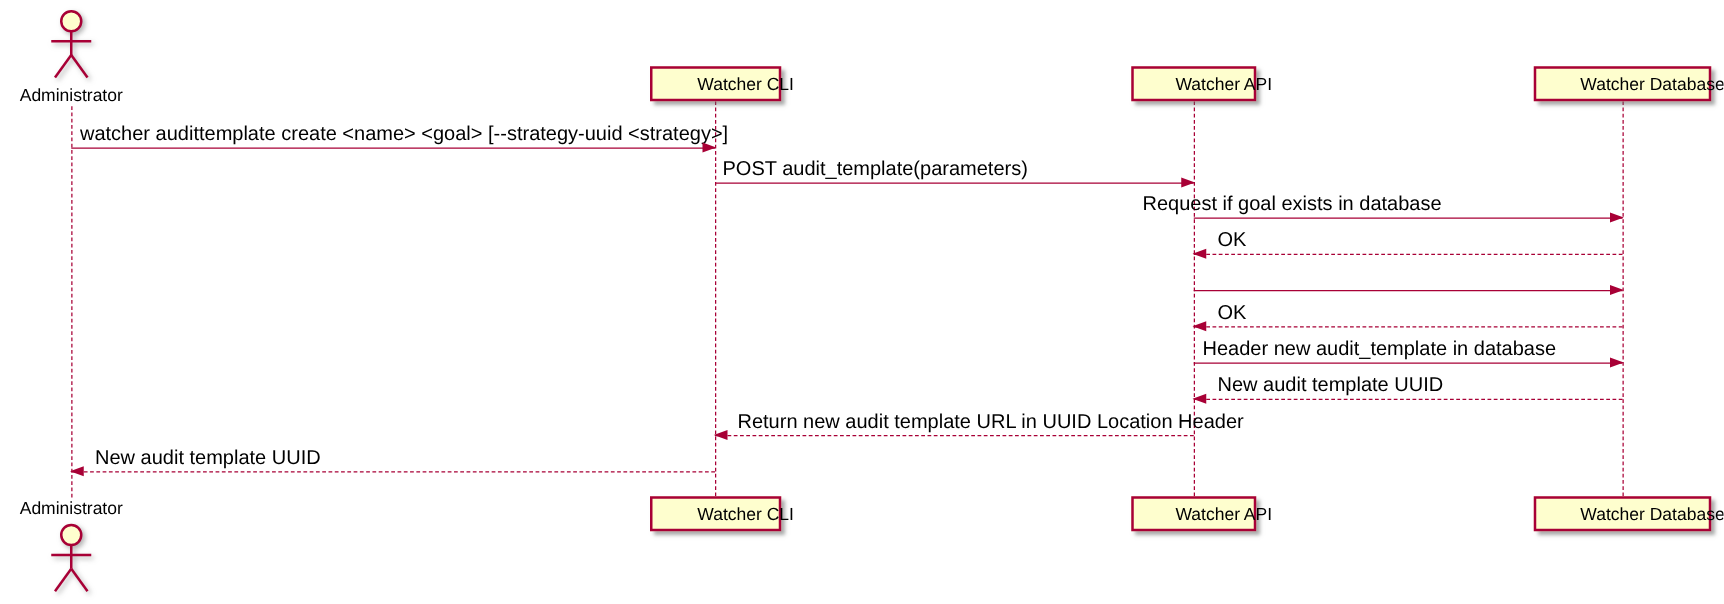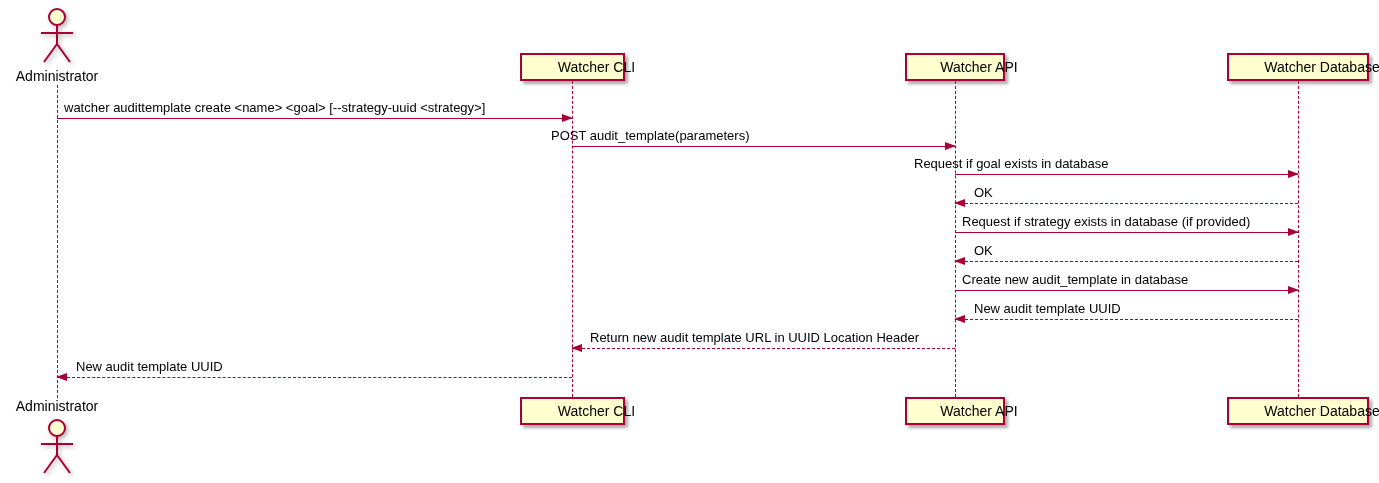--- a/index.html
+++ b/index.html
@@ -29,21 +29,21 @@
     font-size:14px;
     box-sizing:border-box;
     white-space:nowrap;
     padding-left:48px;
   }
   .actor-figure{filter:drop-shadow(2px 2px 2px rgba(100,100,100,0.5));}
   .actor-label{
     position:absolute;text-align:center;font-size:14px;white-space:nowrap;
   }
   .msg-label{
-    position:absolute;font-size:13px;white-space:nowrap;line-height:15px;
+    position:absolute;font-size:16px;white-space:nowrap;line-height:15px;
   }
   .msg-line{position:absolute;height:0;}
   .msg-line.solid{border-top:1px solid var(--accent);}
   .msg-line.dashed{border-top:1px dashed var(--accent);}
   .arrow{position:absolute;width:0;height:0;border-style:solid;}
   .arrow.right{
     right:-1px;top:-5px;
     border-width:4.5px 0 4.5px 11px;
     border-color:transparent transparent transparent var(--accent);
   }
@@ -74,46 +74,45 @@
 
   <div class="participant" style="left:520px;top:53px;width:105px">Watcher CLI</div>
   <div class="participant" style="left:905px;top:53px;width:100px">Watcher API</div>
   <div class="participant" style="left:1227px;top:53px;width:142px">Watcher Database</div>
 
   <div class="msg-label" style="left:64px;top:100px">watcher audittemplate create &lt;name&gt; &lt;goal&gt; [--strategy-uuid &lt;strategy&gt;]</div>
   <div class="msg-line solid" style="left:57px;top:118px;width:515px">
     <div class="arrow right"></div>
   </div>
 
-  <div class="msg-label" style="left:551px;top:128px">POST audit_template(parameters)</div>
+  <div class="msg-label" style="left:578px;top:128px">POST audit_template(parameters)</div>
   <div class="msg-line solid" style="left:572px;top:146px;width:383px">
     <div class="arrow right"></div>
   </div>
 
   <div class="msg-label" style="left:914px;top:156px">Request if goal exists in database</div>
   <div class="msg-line solid" style="left:955px;top:174px;width:343px">
     <div class="arrow right"></div>
   </div>
 
   <div class="msg-label" style="left:974px;top:185px">OK</div>
   <div class="msg-line dashed" style="left:955px;top:203px;width:343px">
     <div class="arrow left"></div>
   </div>
 
-  <div class="msg-label" style="left:962px;top:214px">Request if strategy exists in database (if provided)</div>
   <div class="msg-line solid" style="left:955px;top:232px;width:343px">
     <div class="arrow right"></div>
   </div>
 
   <div class="msg-label" style="left:974px;top:243px">OK</div>
   <div class="msg-line dashed" style="left:955px;top:261px;width:343px">
     <div class="arrow left"></div>
   </div>
 
-  <div class="msg-label" style="left:962px;top:272px">Create new audit_template in database</div>
+  <div class="msg-label" style="left:962px;top:272px">Header new audit_template in database</div>
   <div class="msg-line solid" style="left:955px;top:290px;width:343px">
     <div class="arrow right"></div>
   </div>
 
   <div class="msg-label" style="left:974px;top:301px">New audit template UUID</div>
   <div class="msg-line dashed" style="left:955px;top:319px;width:343px">
     <div class="arrow left"></div>
   </div>
 
   <div class="msg-label" style="left:590px;top:330px">Return new audit template URL in UUID Location Header</div>

